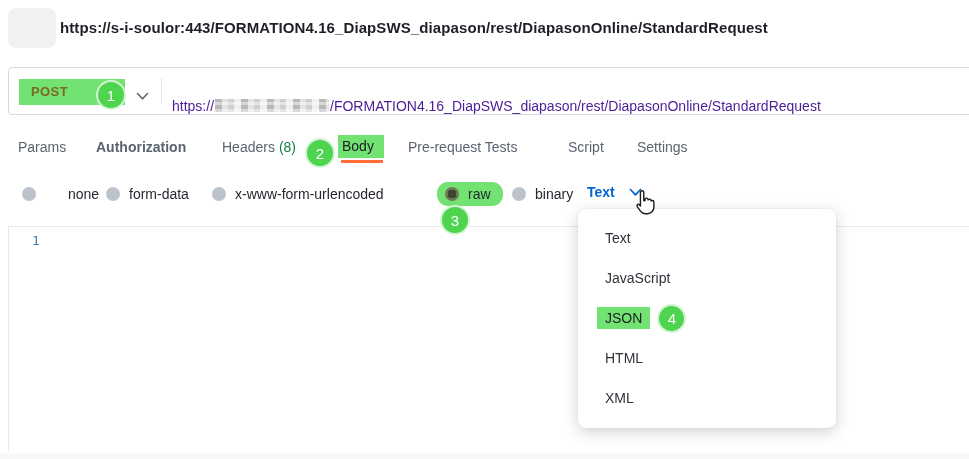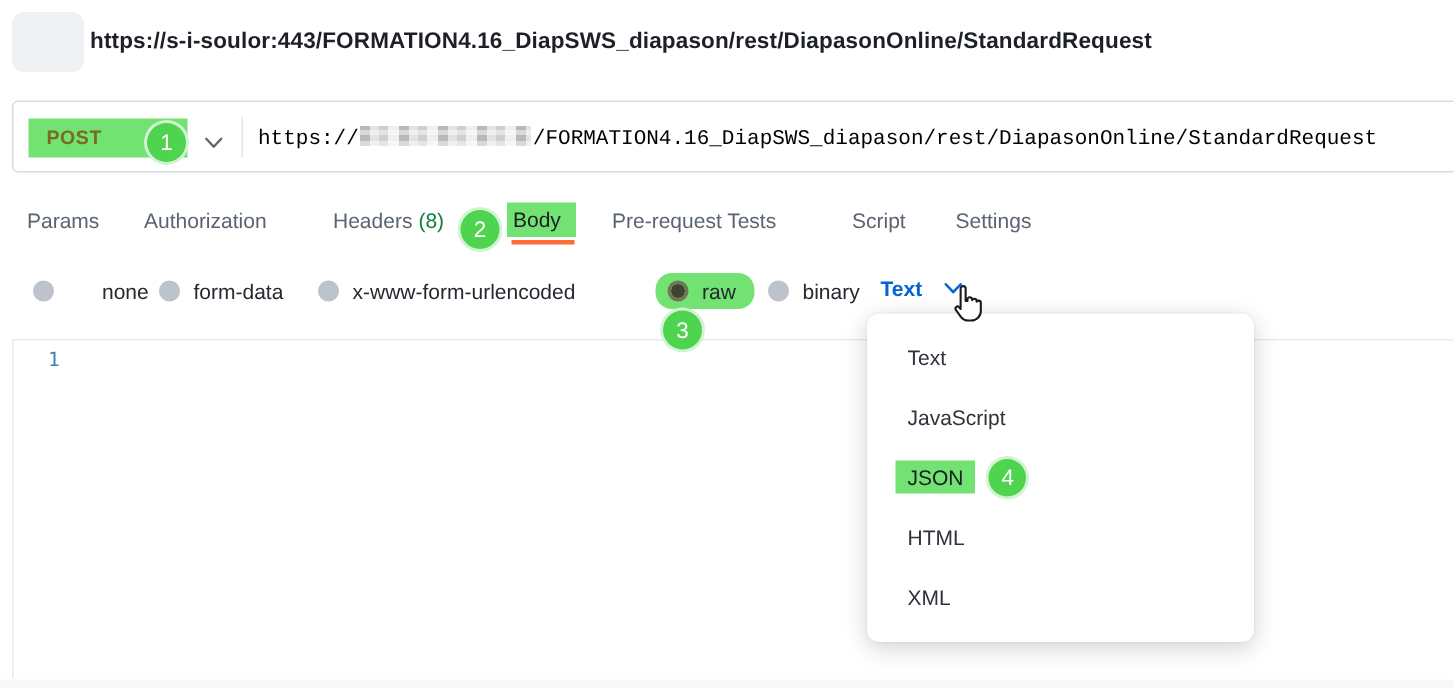--- a/index.html
+++ b/index.html
@@ -14,22 +14,22 @@
     color:#1d2026; letter-spacing:.1px; white-space:nowrap; }
 
   
   .url-bar { position:absolute; left:8px; top:67px; width:975px; height:48px;
     border:1px solid #d8dade; border-radius:4px; background:#fff; }
   .post-pill { position:absolute; left:10px; top:11px; width:106px; height:26px; background:#72e272; }
   .post-label { position:absolute; left:12px; top:0; line-height:26px; font-size:13px; font-weight:bold;
     color:#7c6a1e; letter-spacing:.4px; }
   .method-chevron { position:absolute; left:127px; top:19px; }
   .url-divider { position:absolute; left:152px; top:10px; width:1px; height:27px; background:#e4e5e7; }
-  .url-text { position:absolute; left:163px; top:2px; height:46px; line-height:46px; font-size:14px;
-    color:#000000; white-space:nowrap;font-family:Liberation Mono, monospace; }
+  .url-text { position:absolute; left:163px; top:15px; height:46px; line-height:46px; font-size:14px;
+    color:#4c1d95; white-space:nowrap; }
   .redacted { display:inline-block; width:114px; height:13px; vertical-align:-1px; margin:0 1px;
     background-image:
       repeating-linear-gradient(0deg, rgba(255,255,255,.45) 0 3px, rgba(0,0,0,0) 3px 7px),
       repeating-linear-gradient(90deg, #b9b9b9 0 7px, #e3e3e3 7px 13px, #cfcfcf 13px 19px, #efefef 19px 26px); }
 
   
   .badge { position:absolute; width:30px; height:30px; border-radius:50%;
     background:#4fd44f; border:2px solid rgba(255,255,255,.75);
     color:#fff; font-size:15px; display:flex; align-items:center; justify-content:center; z-index:5; }
   .badge-inline { position:static; display:inline-flex; flex:0 0 29px; width:29px; height:29px; margin-left:7px; }
@@ -97,21 +97,21 @@
       </span>
     </div>
     <div class="url-divider"></div>
     <div class="url-text">
       <span>https://</span><span class="redacted"></span><span>/FORMATION4.16_DiapSWS_diapason/rest/DiapasonOnline/StandardRequest</span>
     </div>
   </div>
   <div class="badge" style="left:96px; top:80px;">1</div>
 
   <div class="tab" style="left:18px;">Params</div>
-  <div class="tab" style="left:96px;">Authorization</div>
+  <div class="tab" style="left:96px;font-weight:bold;">Authorization</div>
   <div class="tab" style="left:222px;">
     <span>Headers</span><span class="tab-count">(8)</span>
   </div>
   <div class="tab-active-hl">
     <span class="tab-active-label">Body</span>
   </div>
   <div class="tab-underline"></div>
   <div class="tab" style="left:408px;">Pre-request Tests</div>
   <div class="tab" style="left:568px;">Script</div>
   <div class="tab" style="left:637px;">Settings</div>

